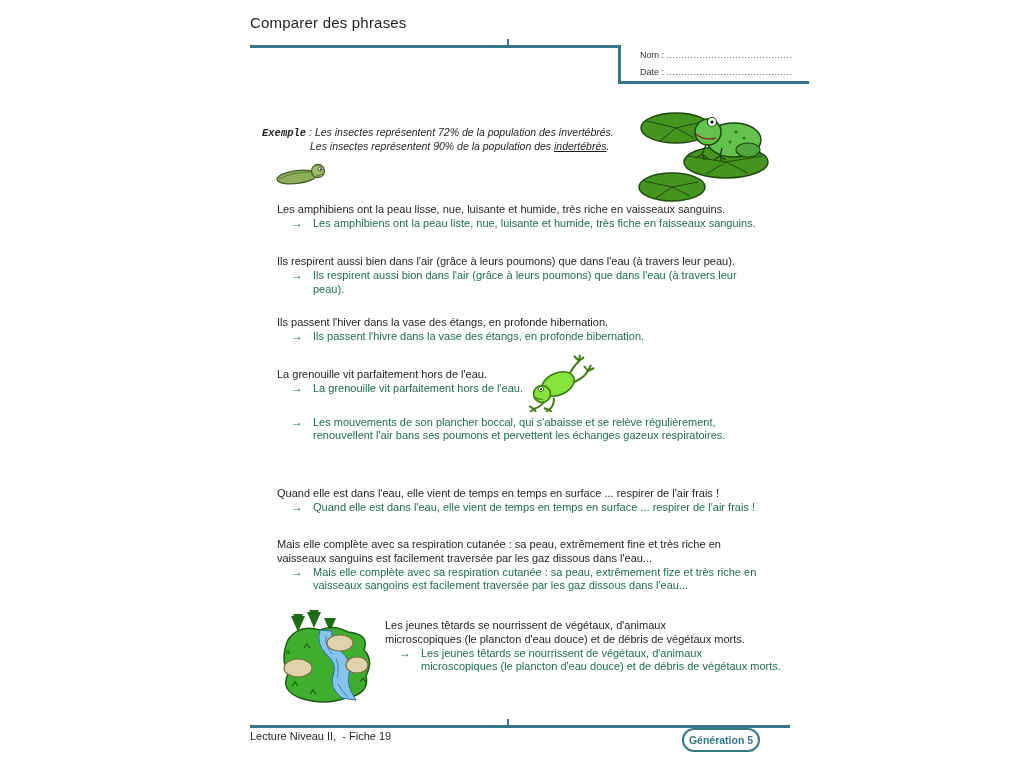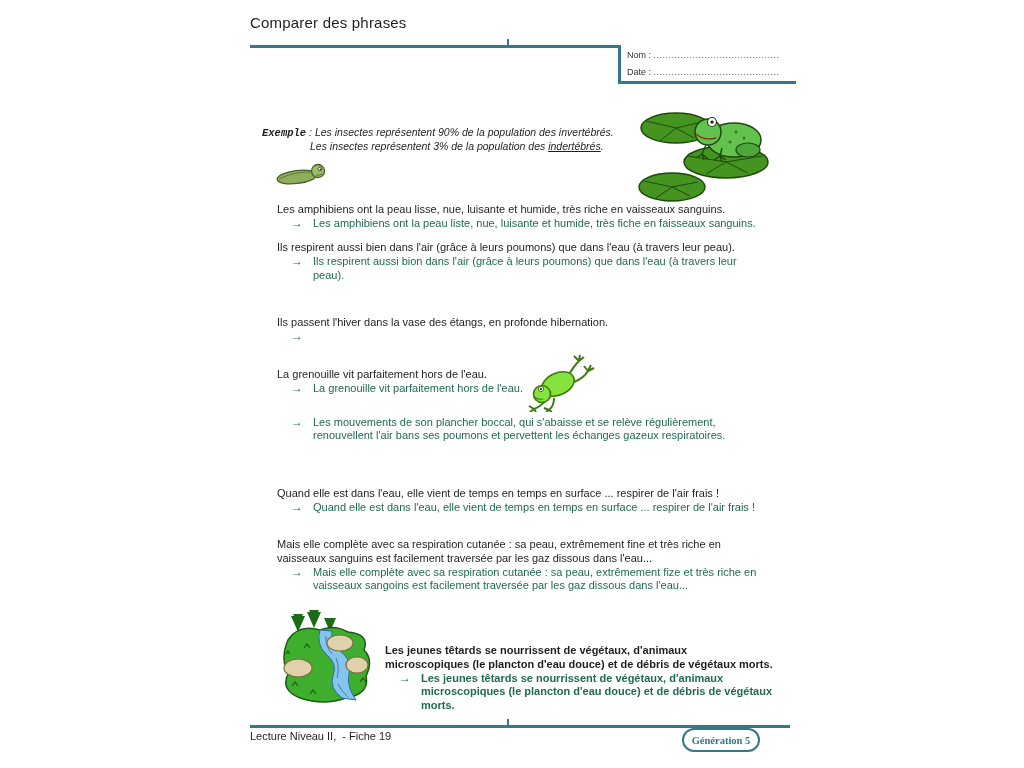--- a/index.html
+++ b/index.html
@@ -4,63 +4,63 @@
 <style>
   html,body{margin:0;padding:0;background:#ffffff;width:1024px;height:768px;overflow:hidden;}
   .sheet{position:relative;width:865px;height:768px;background:#fff;font-family:"Liberation Sans",sans-serif;color:#1f1f1f;}
   .title{position:absolute;left:250px;top:14px;font-size:15px;font-weight:400;margin:0;color:#1f1f1f;letter-spacing:.2px;}
   .rule{position:absolute;background:#35788a;height:3px;}
   .rule-top{left:250px;top:45px;width:368px;}
   .rule-bottom{left:250px;top:725px;width:540px;}
   .tick{position:absolute;background:#35788a;width:2px;height:6px;}
   .tick-top{left:507px;top:39px;}
   .tick-bottom{left:507px;top:719px;}
-  .namedate{position:absolute;left:618px;top:45px;width:169px;height:36px;border-left:3px solid #35788a;border-bottom:3px solid #35788a;padding-left:6px;}
+  .namedate{position:absolute;left:618px;top:45px;width:169px;height:36px;border-left:3px solid #35788a;border-bottom:3px solid #35788a;padding-left:19px;}
   .nd-row{font-size:9px;color:#333;margin-top:3px;line-height:14px;white-space:nowrap;overflow:hidden;}
   .nd-row .dots{color:#555;letter-spacing:.5px;}
   .instructions{position:absolute;left:260px;top:66px;width:370px;font-size:11px;font-weight:bold;line-height:12.8px;color:#cc0099;white-space:pre-wrap;}
   .example{position:absolute;left:262px;top:126px;font-size:10.5px;font-style:italic;line-height:13px;color:#1f1f1f;}
   .ex-label{font-weight:bold;font-family:Liberation Mono, monospace;}
   .ex-line2{margin-left:48px;}
   .ul{text-decoration:underline;text-align:right;}
   .pair{position:absolute;left:277px;width:540px;font-size:11px;line-height:13.5px;}
   .orig{color:#1f1f1f;white-space:pre-wrap;}
   .copyrow{display:flex;align-items:flex-start;color:#1f6b54;margin-top:.5px;}
   .arrow{flex:none;margin-left:14px;width:22px;font-size:12px;color:#1f6b54;}
   .copytext{white-space:pre-wrap;color:#1f6b54;}
-  .p1{top:203px;} .p2{top:241px;} .p3{top:316px;} .p4{top:368px;}
+  .p1{top:203px;} .p2{top:255px;} .p3{top:316px;} .p4{top:368px;}
   .p5{top:415px;} .p6{top:487px;} .p7{top:538px;}
-  .p8{top:644px;left:385px;width:410px;font-weight:bold;}
+  .p8{top:619px;left:385px;width:410px;}
   .art{position:absolute;}
   .art-tadpole{left:274px;top:158px;}
   .art-frogpads{left:636px;top:104px;}
   .art-jumpfrog{left:522px;top:354px;}
   .art-stream{left:276px;top:610px;}
   .footer-text{position:absolute;left:250px;top:730px;font-size:11px;color:#1f1f1f;white-space:pre;}
-  .badge{position:absolute;left:682px;top:728px;width:74px;height:20px;border:2px solid #35788a;border-radius:12px;background:#fdfefd;display:flex;align-items:center;justify-content:center;font-size:10.5px;font-weight:bold;color:#35788a;white-space:nowrap;font-family:Liberation Serif, serif;}
+  .badge{position:absolute;left:682px;top:728px;width:74px;height:20px;border:2px solid #35788a;border-radius:12px;background:#fdfefd;display:flex;align-items:center;justify-content:center;font-size:10.5px;font-weight:bold;color:#35788a;white-space:nowrap;}
 </style>
 </head>
 <body>
 
 <div class="sheet">
 
   <h1 class="title">Comparer des phrases</h1>
 
   <div class="rule rule-top"></div>
   <div class="tick tick-top"></div>
 
   <div class="namedate">
     <div class="nd-row"><span>Nom : </span><span class="dots">..........................................</span></div>
     <div class="nd-row"><span>Date : </span><span class="dots">..........................................</span></div>
   </div>
 
 
   <div class="example">
-    <div class="ex-line1"><span class="ex-label">Exemple</span><span> : </span><span>Les insectes représentent 90% de la population des invertébrés.</span></div>
-    <div class="ex-line2"><span>Les insectes représentent 3% de la population des </span><span class="ul">indertébrés</span><span>.</span></div>
+    <div class="ex-line1"><span class="ex-label">Exemple</span><span> : </span><span>Les insectes représentent 72% de la population des invertébrés.</span></div>
+    <div class="ex-line2"><span>Les insectes représentent 90% de la population des </span><span class="ul">indertébrés</span><span>.</span></div>
   </div>
 
   <svg class="art art-tadpole" width="56" height="30" viewBox="0 0 56 30">
     <ellipse cx="23" cy="19" rx="20" ry="6.5" fill="#8fae5a" stroke="#46612b" stroke-width="1.3" transform="rotate(-7 23 19)"></ellipse>
     <path d="M5,21 Q20,13 41,14" fill="none" stroke="#5d7a36" stroke-width="1"></path>
     <circle cx="44" cy="13" r="6.5" fill="#9dbc66" stroke="#46612b" stroke-width="1.3"></circle>
     <circle cx="46" cy="11" r="1.9" fill="#ffffff" stroke="#222" stroke-width="0.7"></circle>
     <circle cx="46.5" cy="11.3" r="0.8" fill="#111"></circle>
     <path d="M48,16 Q45,18 42,17" fill="none" stroke="#46612b" stroke-width="0.8"></path>
   </svg>
@@ -99,20 +99,21 @@
         <span class="arrow">→</span>
         <span class="copytext">Ils respirent aussi bion dans l'air (grâce à leurs poumons) que dans l'eau (à travers leur
 peau).</span>
       </div>
   </div>
 
   <div class="pair p3">
     <div class="orig">Ils passent l'hiver dans la vase des étangs, en profonde hibernation.</div>
     <div class="copyrow">
         <span class="arrow">→</span>
+        <span class="copytext">Ils passent l'hivre dans la vase des étangs, en profonde bibernation.</span>
       </div>
   </div>
 
   <div class="pair p4">
     <div class="orig">La grenouille vit parfaitement hors de l'eau.</div>
     <div class="copyrow">
         <span class="arrow">→</span>
         <span class="copytext">La grenouille vit parfaitement hors de l'eau.</span>
       </div>
   </div>

